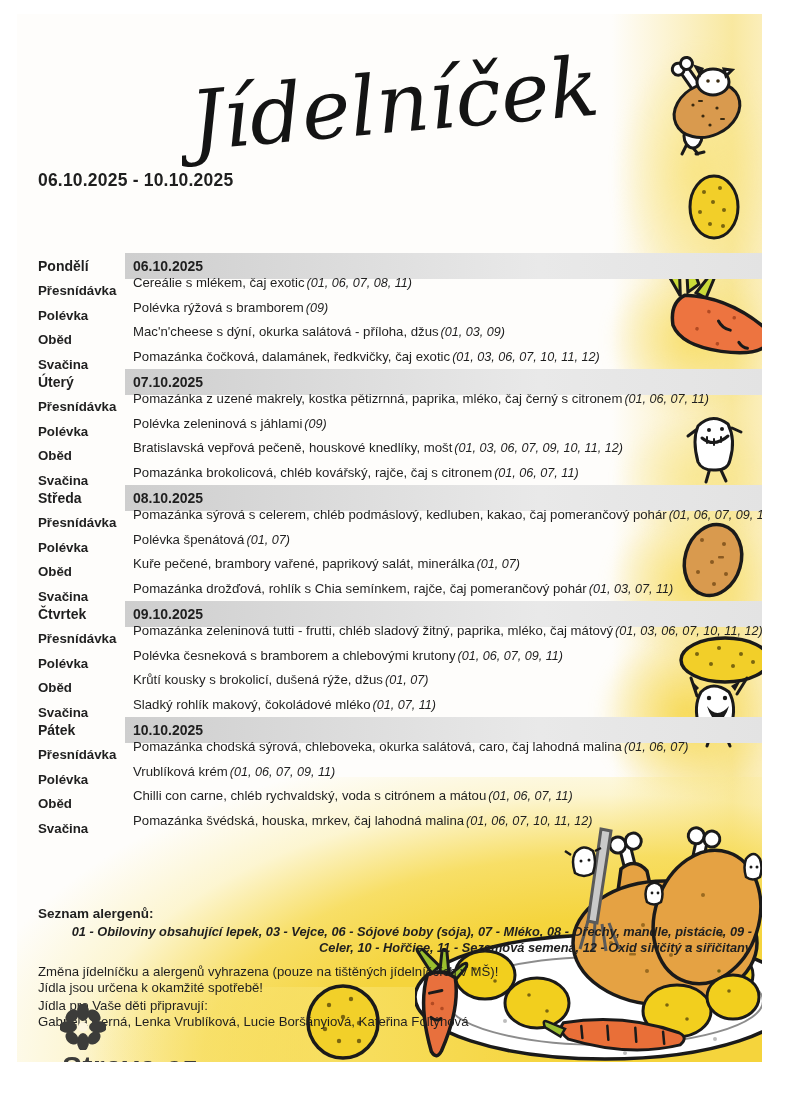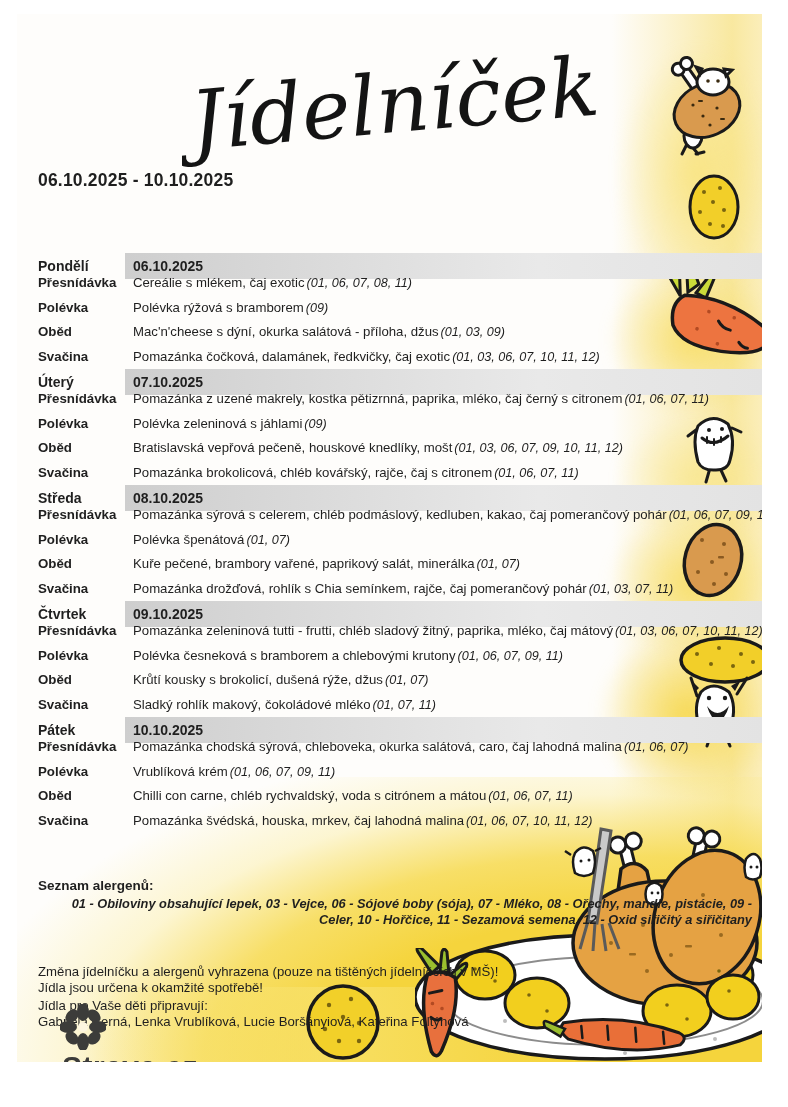--- a/index.html
+++ b/index.html
@@ -39,25 +39,25 @@
   
   .menu{position:absolute;left:21px;top:239px;width:724px;z-index:3;}
   .day-header{position:relative;height:18px;}
   .day-band{
     position:absolute;left:87px;right:0;top:0;height:26px;
     background:linear-gradient(90deg,#cecece 0%,#e9e9e9 65%,#e3e3e3 100%);
   }
   .day-name{position:absolute;left:0;top:0;line-height:26px;font-weight:bold;font-size:14px;}
   .day-date{position:absolute;left:95px;top:0;line-height:26px;font-weight:bold;font-size:14px;}
   .meal-row{position:relative;height:24.5px;line-height:24.5px;font-size:13.2px;white-space:nowrap;}
-  .meal-label{position:absolute;left:0;top:0;font-weight:bold;font-size:13.3px;}
+  .meal-label{position:absolute;left:0;top:8px;font-weight:bold;font-size:13.3px;}
   .meal-text{position:absolute;left:95px;top:0;}
   .alg{font-weight:normal;font-style:italic;font-size:12.6px;margin-left:2px;}
   
-  .allergen-sec{position:absolute;left:21px;top:864px;width:714px;z-index:3;}
+  .allergen-sec{position:absolute;left:21px;top:892px;width:714px;z-index:3;}
   .allergen-head{font-weight:bold;font-size:13.5px;margin-bottom:3px;}
   .allergen-list{font-weight:bold;font-style:italic;font-size:12.8px;line-height:15.5px;text-align:right;}
   .notes{position:absolute;left:21px;top:950px;width:700px;z-index:3;font-size:13.2px;line-height:16px;}
   .footer-txt{position:absolute;left:21px;top:984px;width:700px;z-index:3;font-size:13.2px;line-height:16px;}
   .logo{position:absolute;left:43px;top:990px;z-index:5;display:flex;align-items:flex-start;flex-direction:column;}
   .logo-text{font-weight:bold;font-size:30px;color:#3c3c3a;letter-spacing:0.5px;margin-left:2px;}
   
   .illus{position:absolute;z-index:2;}
   .i-dancing{left:643px;top:36px;}
   .i-potato1{left:669px;top:158px;}

